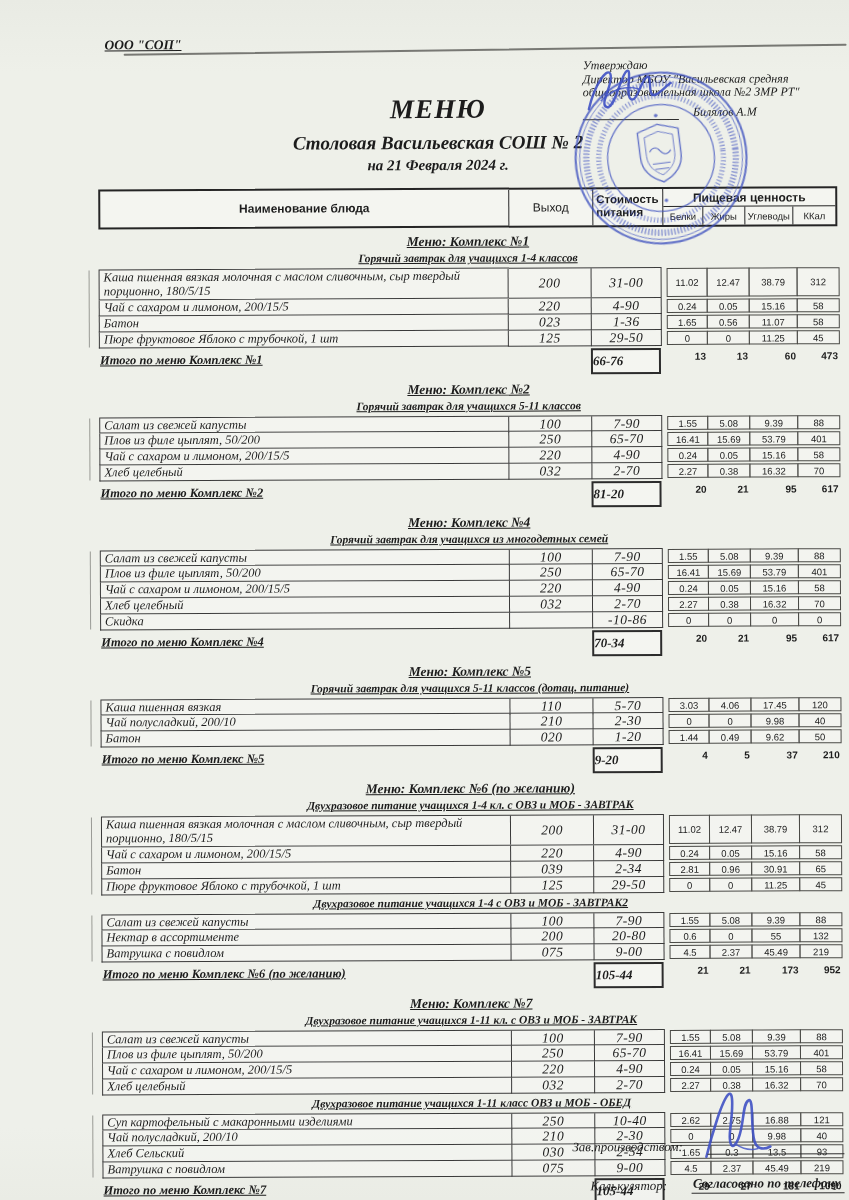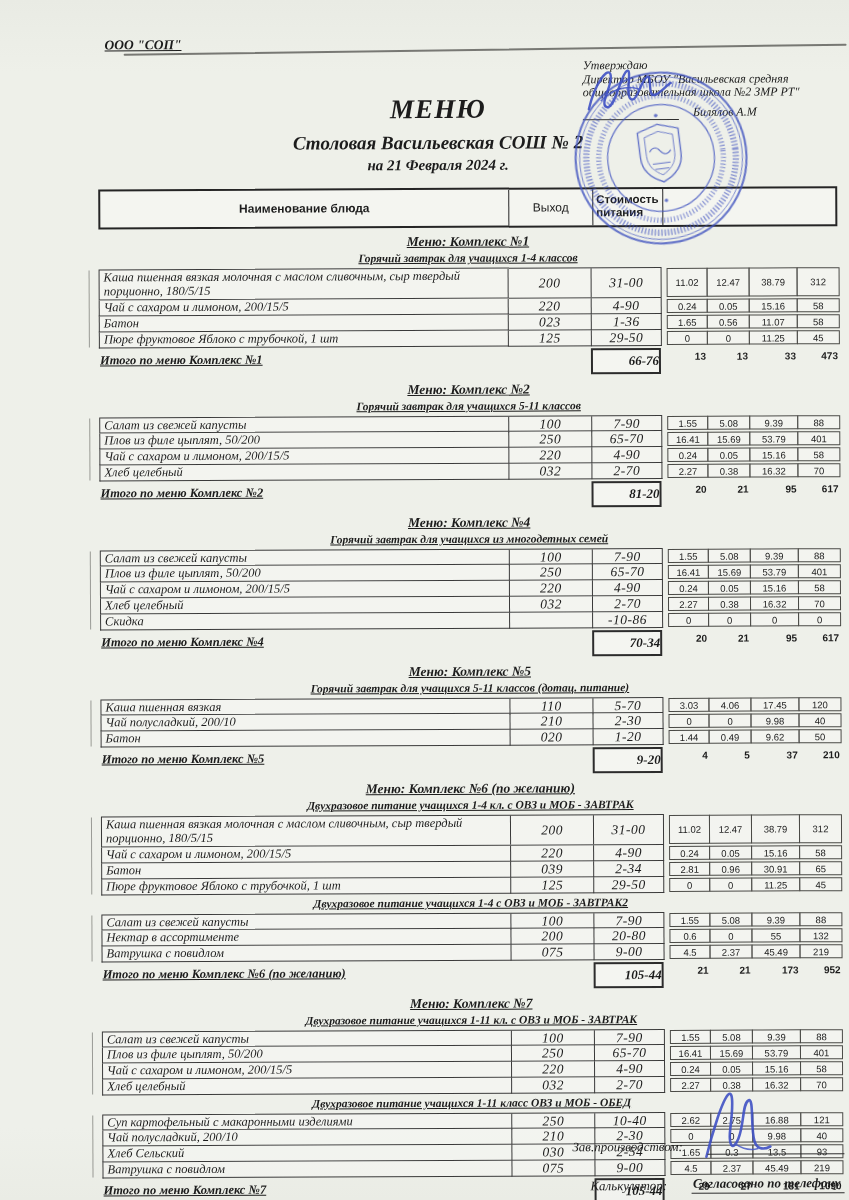--- a/index.html
+++ b/index.html
@@ -76,21 +76,21 @@
     margin-left:5px; padding:1px 0; }
   .c-nut { border:1px solid #4a4a46; margin-left:-1px; display:flex; align-items:center;
     justify-content:center; font-family:"Liberation Sans", sans-serif; font-size:9.5px;
     background:rgba(255,255,255,.3); }
   .c-nut:first-child { margin-left:0; }
 
   .total-row { display:flex; margin-top:2px; height:24px; }
   .t-label { width:409px; font-size:12.5px; font-weight:bold; font-style:italic;
     text-decoration:underline; padding:3px 0 0 1px; }
   .t-spacer { width:83px; }
-  .t-cost { width:70px; border:2px solid #2c2c2c; text-align:right; font-weight:bold;
+  .t-cost { width:70px; border:2px solid #2c2c2c; text-align:left; font-weight:bold;
     font-style:italic; font-size:13px; padding-top:3px; height:26px;
     background:rgba(255,255,255,.35); }
   .t-nuts { display:grid; grid-template-columns:41px 42px 48px 42px; margin-left:4px; }
   .t-nuts span { text-align:right; font-family:"Liberation Sans", sans-serif;
     font-weight:bold; font-size:10px; padding-top:3px; }
 
   
   .footer { position:absolute; left:570px; top:1140px; width:272px;
     font-size:13px; font-style:italic; }
   .f-row { display:flex; align-items:flex-end; justify-content:flex-end; margin-bottom:9px; }
@@ -152,20 +152,29 @@
     <div class="title-date">на 21 Февраля 2024 г.</div>
   </div>
 
   <div class="header-table">
     <div class="h-dish">Наименование блюда</div>
     <div class="h-out">Выход</div>
     <div class="h-cost">
       <div>Стоимость</div>
       <div>питания</div>
     </div>
+    <div class="h-nut">
+      <div class="h-nut-top">Пищевая ценность</div>
+      <div class="h-nut-labels">
+        <span>Белки</span>
+        <span>Жиры</span>
+        <span>Углеводы</span>
+        <span>ККал</span>
+      </div>
+    </div>
   </div>
 
   <div class="sections">
       <div class="section">
         <div class="menu-title">Меню: Комплекс №1</div>
         <div class="group-subtitle">Горячий завтрак для учащихся 1-4 классов</div>
         <div class="tbl">
           <div class="trow tall">
             <div class="main-cells">
               <div class="c-dish">Каша пшенная вязкая молочная с маслом сливочным, сыр твердый порционно, 180/5/15</div>
@@ -219,21 +228,21 @@
             </div>
           </div>
         </div>
         <div class="total-row">
           <div class="t-label">Итого по меню Комплекс №1</div>
           <div class="t-spacer"></div>
           <div class="t-cost">66-76</div>
           <div class="t-nuts">
             <span>13</span>
             <span>13</span>
-            <span>33</span>
+            <span>60</span>
             <span>473</span>
           </div>
         </div>
       </div>
       <div class="section">
         <div class="menu-title">Меню: Комплекс №2</div>
         <div class="group-subtitle">Горячий завтрак для учащихся 5-11 классов</div>
         <div class="tbl">
           <div class="trow">
             <div class="main-cells">

